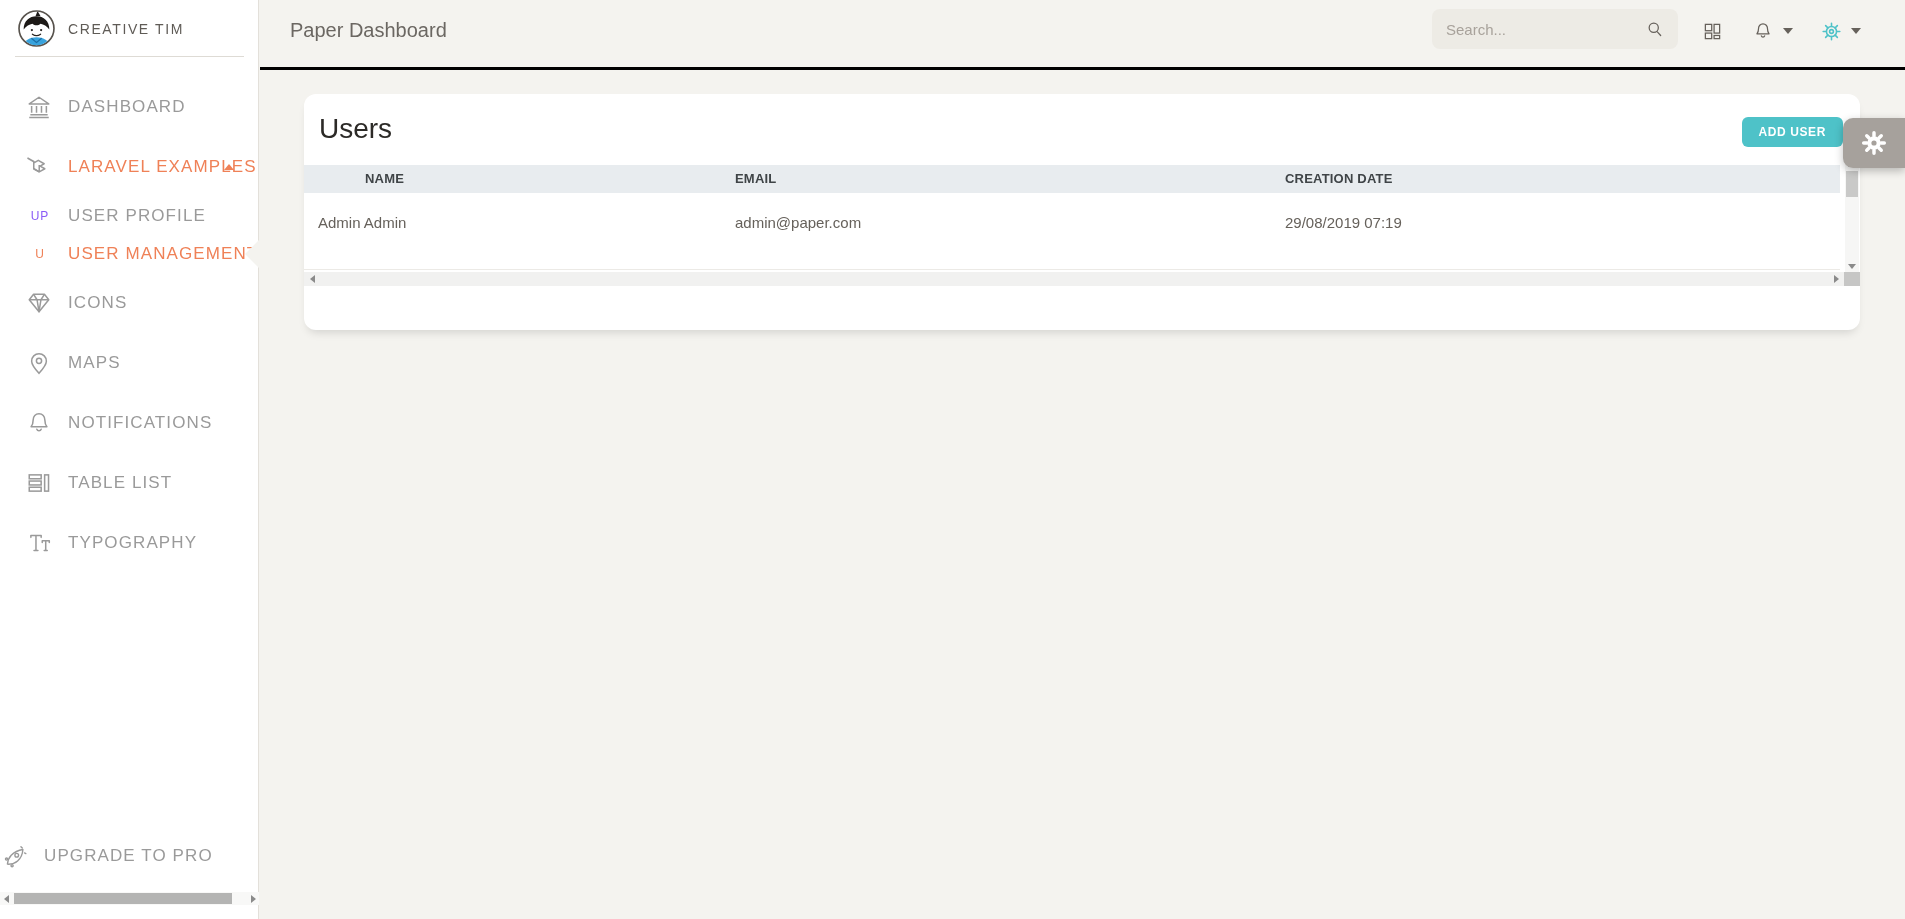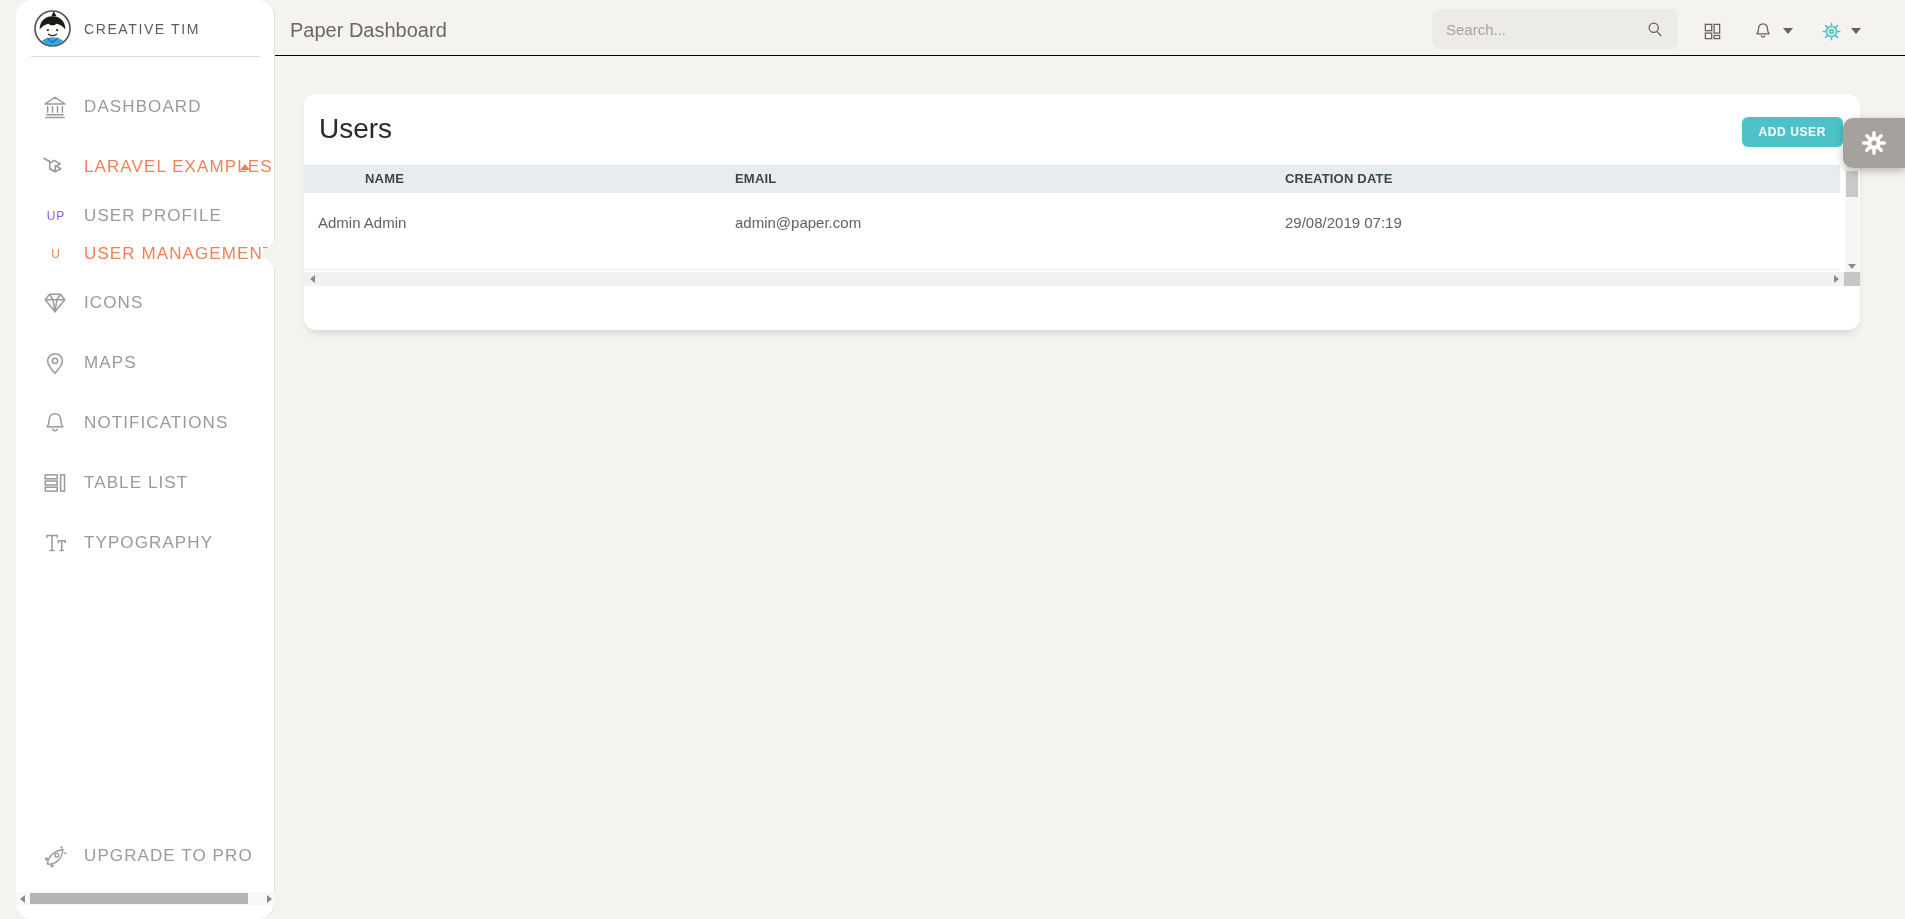--- a/index.html
+++ b/index.html
@@ -5,22 +5,22 @@
   * { margin:0; padding:0; box-sizing:border-box; }
   html,body { background:#f4f3ef; }
   .page {
     position:relative; width:1905px; height:919px;
     background:#f4f3ef; overflow:hidden;
     font-family:"Liberation Sans", sans-serif; color:#66615b;
   }
 
   
   .sidebar {
-    position:absolute; left:16px; top:0; width:259px; height:919px;
-    background:#ffffff; border-right:1px solid #e3e0da; z-index:2;border-radius:16px;
+    position:absolute; left:0; top:0; width:259px; height:919px;
+    background:#ffffff; border-right:1px solid #e3e0da; z-index:2;
   }
   .logo-row { position:relative; height:57px; display:flex; align-items:center; padding-left:18px; }
   .logo-row::after { content:""; position:absolute; left:15px; right:14px; bottom:0; height:1px; background:#dedbd5; }
   .avatar { width:37px; height:37px; flex:0 0 37px; }
   .brand { margin-left:13px; font-size:14px; letter-spacing:1.6px; color:#5f5b56; }
 
   .nav { margin-top:20px; }
   .nav-item { position:relative; height:60px; display:flex; align-items:center; padding-left:24px; cursor:pointer; }
   .nav-sub { height:38px; }
   .nav-icon { width:30px; flex:0 0 30px; display:flex; justify-content:center; color:#9a9a9a; }
@@ -30,35 +30,35 @@
   .caret-up-coral {
     position:absolute; right:24px; top:50%; margin-top:-3px;
     width:0; height:0; border-left:5px solid transparent; border-right:5px solid transparent;
     border-bottom:6px solid #ef8157;
   }
   .active-notch {
     position:absolute; right:-1px; top:50%; margin-top:-14px;
     width:0; height:0; border-top:14px solid transparent; border-bottom:14px solid transparent;
     border-right:14px solid #f4f3ef; z-index:3;
   }
-  .upgrade-item { position:absolute; left:0; top:835px; width:259px; height:42px; display:flex; align-items:center; padding-left:24px; cursor:pointer; }
+  .upgrade-item { position:absolute; left:0; top:835px; width:259px; height:42px; display:flex; align-items:center; cursor:pointer; }
 
   
   .side-scrollbar { position:absolute; left:0; top:892px; width:259px; height:13px; background:#f8f8f7; display:flex; align-items:center; }
   .sb-arrow { width:12px; height:13px; display:flex; align-items:center; justify-content:center; }
   .tri-left  { width:0;height:0;border-top:4px solid transparent;border-bottom:4px solid transparent;border-right:5px solid #8a8a8a; }
   .tri-right { width:0;height:0;border-top:4px solid transparent;border-bottom:4px solid transparent;border-left:5px solid #8a8a8a; }
   .tri-up    { width:0;height:0;border-left:4px solid transparent;border-right:4px solid transparent;border-bottom:5px solid #8a8a8a; }
   .tri-down  { width:0;height:0;border-left:4px solid transparent;border-right:4px solid transparent;border-top:5px solid #8a8a8a; }
   .side-scroll-track { position:relative; flex:1; height:13px; }
   .side-scroll-thumb { position:absolute; left:2px; top:1px; width:218px; height:11px; background:#b4b4b3; }
 
   
   .main { position:absolute; left:260px; top:0; width:1645px; height:919px; }
-  .navbar { position:relative; height:56px; border-bottom:1px solid #000000; }
+  .navbar { position:relative; height:70px; border-bottom:3px solid #000000; }
   .page-title { position:absolute; left:30px; top:19px; font-size:20px; color:#6b6archive762; color:#6b6762; }
   .search-box {
     position:absolute; left:1172px; top:9px; width:246px; height:40px;
     background:#edebe5; border-radius:8px; display:flex; align-items:center; padding:0 14px;
   }
   .search-box input {
     flex:1; border:none; outline:none; background:transparent;
     font-size:15px; color:#66615b; font-family:"Liberation Sans", sans-serif;
   }
   .search-box input::placeholder { color:#a8a29b; }

